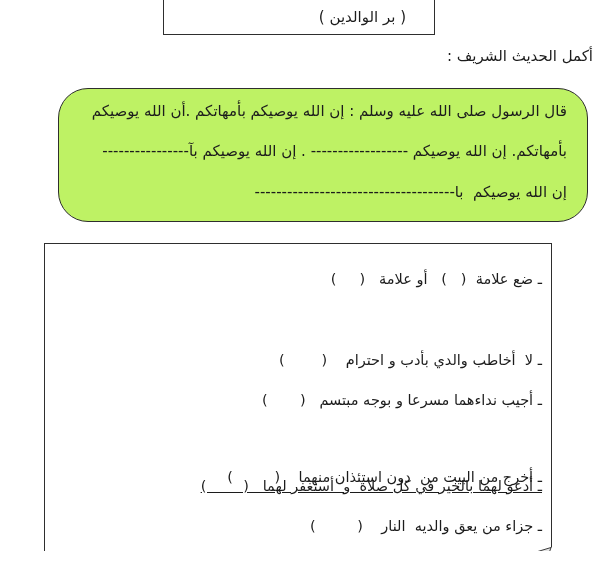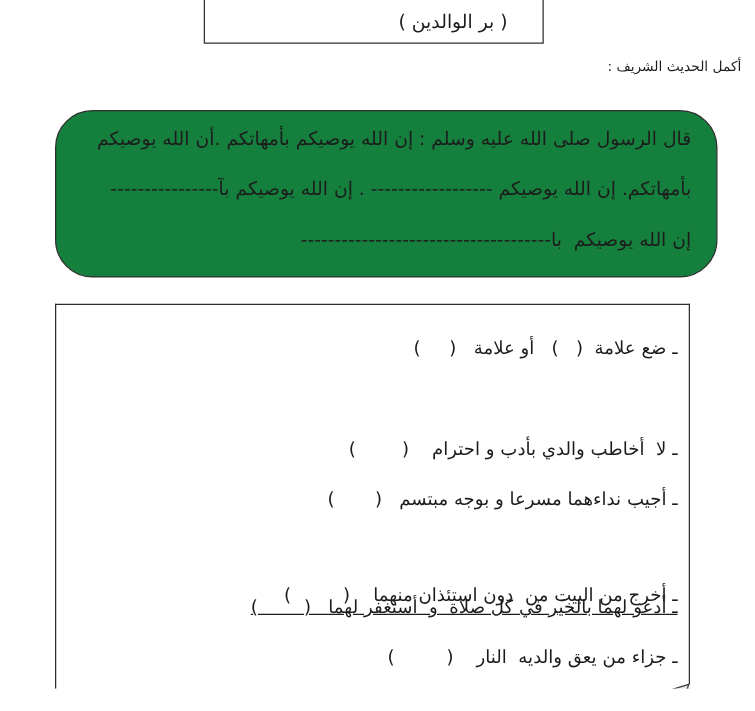--- a/index.html
+++ b/index.html
@@ -22,30 +22,30 @@
     position:absolute;
     top:16px;right:28px;
     direction:rtl;
     font-size:15px;
     white-space:pre;
   }
   .instruction{
     position:absolute;
     top:47px;right:11px;
     direction:rtl;
-    font-size:11px;
+    font-size:15px;
     white-space:pre;
   }
   .hadith-box{
     position:absolute;
-    left:44px;top:88px;
+    left:58px;top:88px;
     width:528px;height:132px;
     border:1.2px solid #2e2e2e;
     border-radius:30px;
-    background:#15803d;
+    background:#bef264;
     overflow:hidden;
   }
   .hadith-line{
     position:absolute;
     right:20px;
     direction:rtl;
     font-size:15px;
     white-space:pre;
   }
   .hadith-line.l0{top:13px;}

